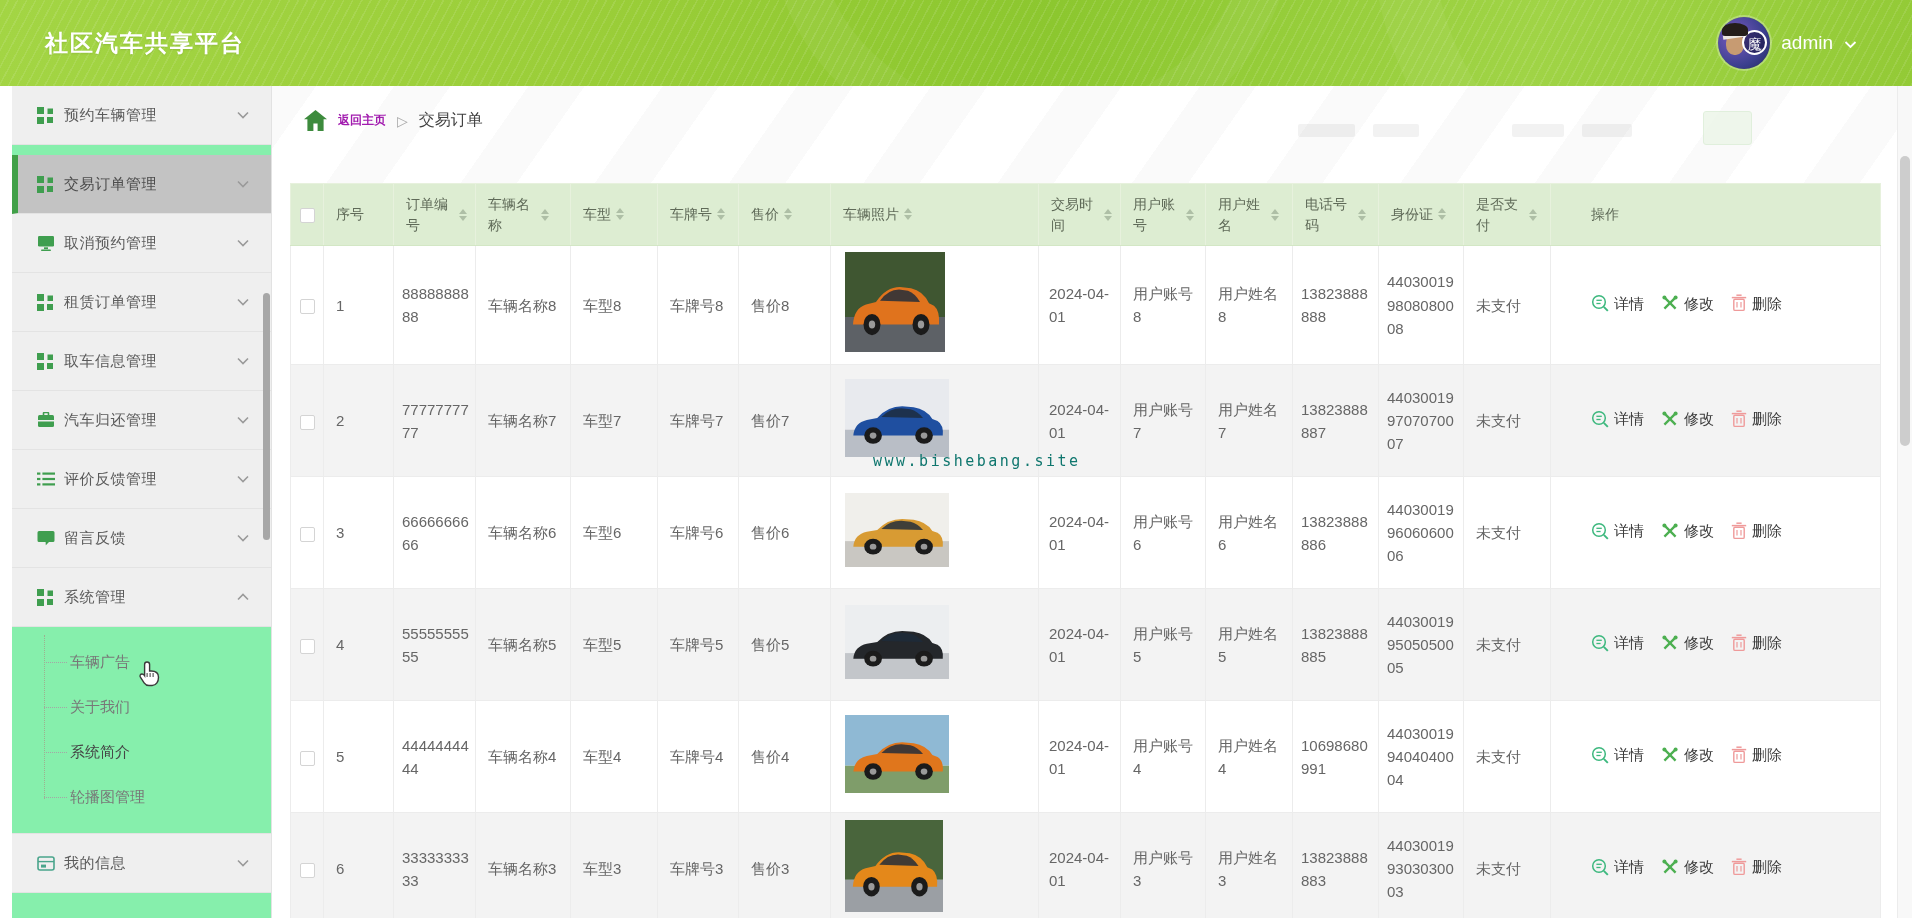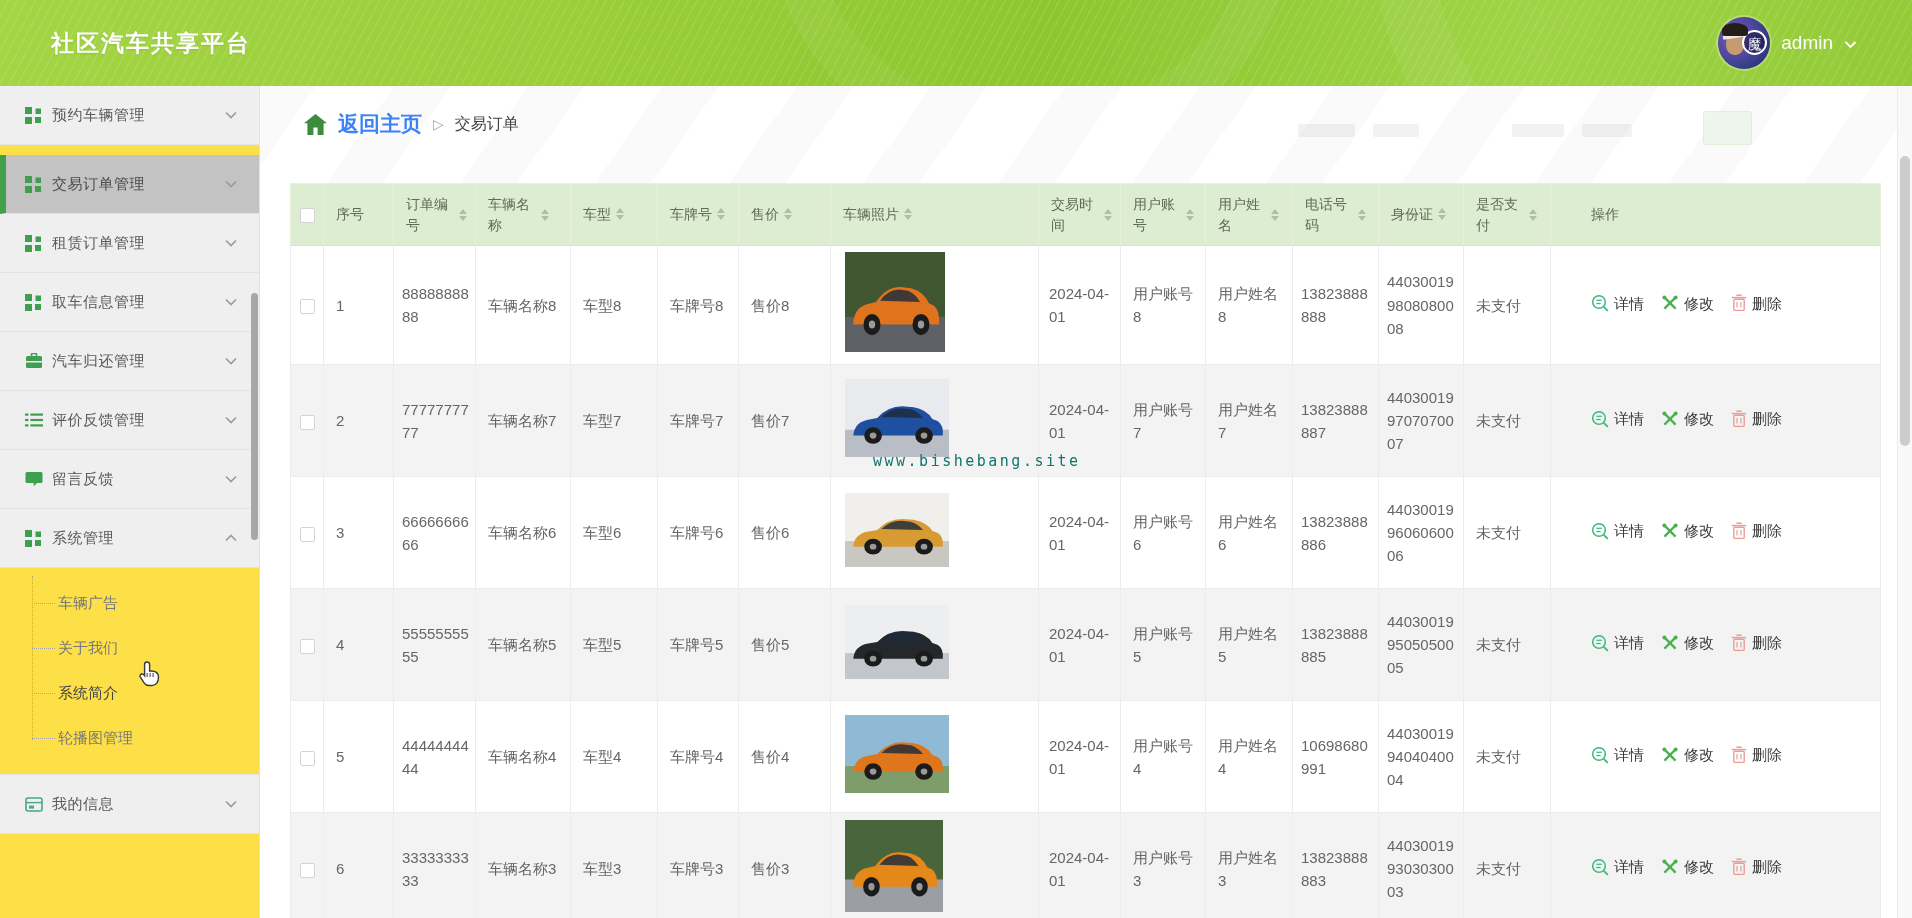--- a/index.html
+++ b/index.html
@@ -7,37 +7,37 @@
   *{box-sizing:border-box;}
 
   
   .topbar{position:absolute;top:0;left:0;width:1912px;height:86px;z-index:6;overflow:hidden;
     background:linear-gradient(100deg,#a3d544 0%,#9bce39 30%,#8cc72f 55%,#a0d446 80%,#93ca36 100%);}
   .topbar::before{content:"";position:absolute;inset:-60px;
     background:repeating-linear-gradient(118deg,rgba(255,255,255,.10) 0 1.5px,rgba(255,255,255,0) 1.5px 8px);}
   .swirl{position:absolute;border-radius:50%;border:46px solid rgba(255,255,255,.05);}
   .swirl.s1{width:520px;height:460px;right:620px;top:-300px;}
   .swirl.s2{width:700px;height:700px;right:-160px;top:-420px;border-width:60px;}
-  .logo{position:absolute;left:51px;top:50%;transform:translateY(-50%);color:#fff;
+  .logo{position:absolute;left:45px;top:50%;transform:translateY(-50%);color:#fff;
     font-size:23px;font-weight:bold;letter-spacing:2px;text-shadow:0 1px 2px rgba(0,0,0,.10);}
   .user-box{position:absolute;right:55px;top:50%;transform:translateY(-50%);
     display:flex;align-items:center;gap:11px;cursor:pointer;}
   .avatar{width:52px;height:52px;border-radius:50%;position:relative;overflow:hidden;flex:0 0 auto;
     background:radial-gradient(circle at 32% 38%,#7a5bc0,#3b3f8e 62%,#272a60 95%);
     box-shadow:0 0 0 2px rgba(255,255,255,.28);}
   .avatar::before{content:"";position:absolute;left:8px;top:16px;width:18px;height:22px;background:#c79b72;border-radius:45%;}
   .avatar::after{content:"";position:absolute;left:4px;top:6px;width:26px;height:13px;background:#241d1a;border-radius:50% 50% 20% 20%;}
   .avatar-band{position:absolute;left:5px;top:17px;width:24px;height:4px;background:#ece7e0;transform:rotate(-8deg);}
   .avatar-glyph{position:absolute;right:3px;top:13px;width:25px;height:25px;border:2px solid #fff;border-radius:50%;
     color:#fff;font-size:14px;line-height:25px;text-align:center;background:rgba(20,16,60,.55);}
   .user-name{color:#fff;font-size:19px;}
   .user-chev{display:flex;margin-top:2px;}
 
   
-  .sidebar{position:absolute;left:0;top:86px;bottom:0;width:260px;background:#fde047;
+  .sidebar{position:absolute;left:12px;top:86px;bottom:0;width:260px;background:#86efac;
     border-right:1px solid #e2e2e2;overflow:hidden;z-index:4;}
   .side-item{position:relative;height:59px;display:flex;align-items:center;padding-left:24px;
     border-bottom:1px solid #e3e3e3;cursor:pointer;background:#efefef;}
   .s-icon{width:19px;display:flex;align-items:center;justify-content:center;}
   .s-label{margin-left:9px;font-size:15px;color:#5a5a5a;letter-spacing:.5px;}
   .s-chev{position:absolute;right:22px;top:50%;transform:translateY(-50%);display:flex;}
   .s-chev.up{transform:translateY(-50%) rotate(180deg);}
   .side-item.active{background:#c3c3c3;border-left:6px solid #41a048;padding-left:18px;margin-top:10px;}
   .side-item.active .s-label{color:#4c4c4c;}
   .side-sub{position:relative;padding:12px 0 14px 0;border-bottom:1px solid #e3e3e3;}
@@ -46,21 +46,21 @@
   .side-sub-item::before{content:"";position:absolute;left:32px;top:50%;width:23px;border-top:1px dotted #a5a5a5;}
   .side-sub-item.emph{color:#454545;}
   .side-scroll{position:absolute;right:1px;top:207px;width:7px;height:247px;background:#a7a7a7;border-radius:4px;}
 
   
   .content{position:absolute;left:260px;top:86px;right:0;bottom:0;background:#fff;overflow:hidden;}
   .content::before{content:"";position:absolute;top:0;left:0;right:0;height:120px;pointer-events:none;
     background:repeating-linear-gradient(125deg,rgba(0,0,0,.018) 0 46px,rgba(0,0,0,0) 46px 110px);}
   .crumbbar{position:absolute;left:44px;top:24px;display:flex;align-items:center;gap:11px;z-index:2;}
   .home-ic{display:flex;cursor:pointer;}
-  .crumb-home{font-size:21px;font-weight:bold;color:#3b82f6;cursor:pointer;}
+  .crumb-home{font-size:12px;font-weight:bold;color:#a21caf;cursor:pointer;}
   .crumb-sep{color:#a9a9a9;font-size:14px;}
   .crumb-cur{font-size:16px;color:#404040;}
 
   .ghost{position:absolute;height:13px;top:38px;background:rgba(0,0,0,.05);border-radius:2px;}
   .ghost-btn{position:absolute;top:25px;width:49px;height:34px;border-radius:3px;
     background:#eaf5e6;border:1px solid #d8ecd2;opacity:.75;cursor:pointer;}
 
   
   table.grid{position:absolute;left:30px;top:97px;width:1590px;border-collapse:collapse;table-layout:fixed;z-index:2;}
   .grid th{background:#ddedd2;height:62px;font-size:14px;font-weight:normal;color:#5f6a58;
@@ -137,20 +137,35 @@
       <div class="side-item active">
         <span class="s-icon">
           <svg width="17" height="17" viewBox="0 0 17 17">
             <rect x="0" y="0" width="7" height="7" fill="#3f9e4f"></rect>
             <rect x="10.5" y="1.5" width="5.5" height="5.5" fill="#3f9e4f"></rect>
             <rect x="0" y="10" width="7" height="7" fill="#3f9e4f"></rect>
             <rect x="10" y="10" width="6" height="6" fill="#3f9e4f"></rect>
           </svg>
         </span>
         <span class="s-label">交易订单管理</span>
+        <span class="s-chev ">
+          <svg width="12" height="8" viewBox="0 0 12 8">
+            <polyline points="1,1.5 6,6.5 11,1.5" fill="none" stroke="#9a9a9a" stroke-width="1.6"></polyline>
+          </svg>
+        </span>
+      </div>
+      <div class="side-item">
+        <span class="s-icon">
+          <svg width="18" height="16" viewBox="0 0 18 16">
+            <rect x="1" y="1" width="16" height="10.5" rx="1.2" fill="#3f9e4f"></rect>
+            <rect x="7" y="12.3" width="4" height="1.8" fill="#3f9e4f"></rect>
+            <rect x="4" y="14.4" width="10" height="1.6" rx="0.8" fill="#3f9e4f"></rect>
+          </svg>
+        </span>
+        <span class="s-label">取消预约管理</span>
         <span class="s-chev ">
           <svg width="12" height="8" viewBox="0 0 12 8">
             <polyline points="1,1.5 6,6.5 11,1.5" fill="none" stroke="#9a9a9a" stroke-width="1.6"></polyline>
           </svg>
         </span>
       </div>
       <div class="side-item">
         <span class="s-icon">
           <svg width="17" height="17" viewBox="0 0 17 17">
             <rect x="0" y="0" width="7" height="7" fill="#3f9e4f"></rect>

